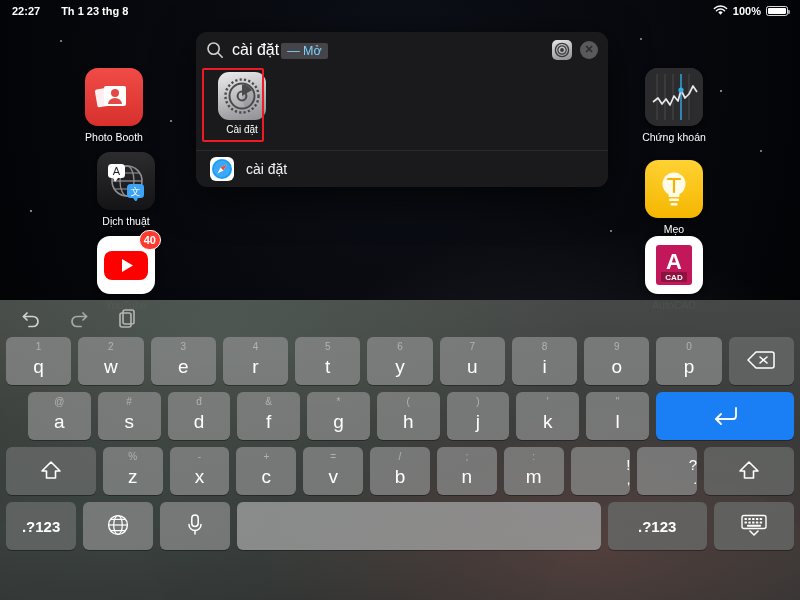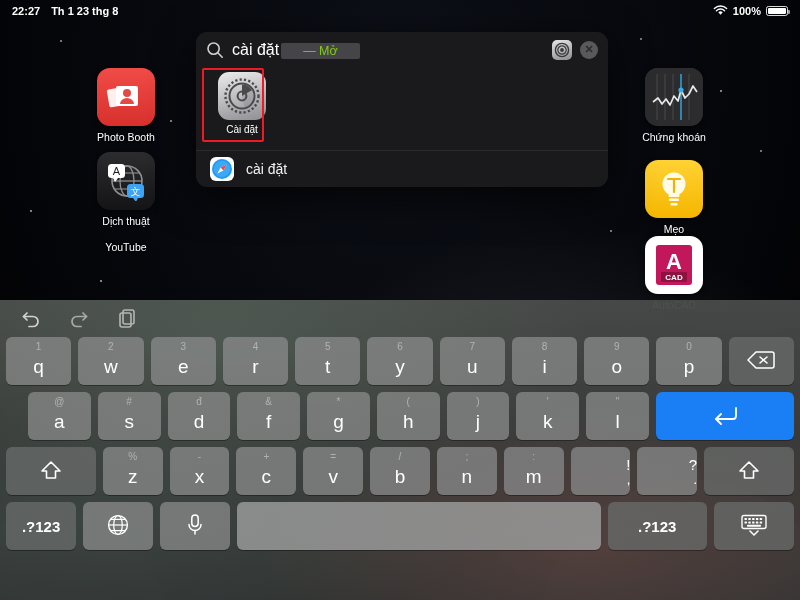--- a/index.html
+++ b/index.html
@@ -30,21 +30,21 @@
   #moon-right{ right:-40px; bottom:-30px; width:300px; height:150px;
     border-radius:50% 50% 0 0 / 100% 100% 0 0; opacity:.75;}
   .star{ position:absolute; background:#fff; border-radius:50%; opacity:.6; }
 
   
   #statusbar{
     position:absolute; top:0; left:0; right:0; height:22px;
     display:flex; align-items:center; justify-content:space-between;
     padding:0 12px; color:#fff; font-size:11px; font-weight:bold; z-index:30;
   }
-  #statusbar .left{ display:flex; gap:11px; align-items:flex-start; }
+  #statusbar .left{ display:flex; gap:21px; align-items:flex-start; }
   #statusbar .right{ display:flex; gap:5px; align-items:center; }
   .battery{
     width:22px; height:10px; border:1px solid rgba(255,255,255,.85);
     border-radius:2.5px; position:relative; padding:1px;
   }
   .battery::after{
     content:""; position:absolute; right:-3px; top:3px; width:2px; height:4px;
     background:rgba(255,255,255,.6); border-radius:0 1px 1px 0;
   }
   .battery i{ display:block; height:100%; width:100%; background:#fff; border-radius:1px; }
@@ -85,22 +85,22 @@
   #spotlight{
     position:absolute; left:196px; top:32px; width:412px; z-index:20;
     background:rgba(28,28,30,.94);
     border-radius:11px; overflow:hidden;
     box-shadow:0 10px 40px rgba(0,0,0,.75);
     backdrop-filter:blur(18px);
   }
   #searchbar{ height:35px; display:flex; align-items:center; padding:0 10px; gap:8px; }
   #search-text{ flex:1; display:flex; align-items:baseline; font-size:16px; color:#fff; white-space:nowrap; }
   #search-suffix{
-    background:rgba(120,120,128,.45); color:#84cc16;
-    padding:1px 22px; margin-left:2px; border-radius:2px; font-size:12.5px;
+    background:rgba(120,120,128,.45); color:#7dd3fc;
+    padding:1px 6px; margin-left:2px; border-radius:2px; font-size:12.5px;
   }
   .sb-icon{ width:18px; height:18px; flex:0 0 auto; }
   #mini-settings{
     width:20px; height:20px; border-radius:5px; flex:0 0 auto;
     background:linear-gradient(165deg,#e6e6e8,#8d8d92);
     display:flex;align-items:center;justify-content:center;
   }
   #clear-btn{
     width:18px; height:18px; border-radius:50%; background:rgba(142,142,147,.55);
     display:flex;align-items:center;justify-content:center; flex:0 0 auto;
@@ -204,21 +204,21 @@
         <path d="M1.3 3.8 a9.6 9.6 0 0 1 13.4 0" stroke="#fff" stroke-width="1.5" fill="none" stroke-linecap="round"></path>
       </svg>
     </span>
     <span>100%</span>
     <span class="battery">
         <i></i>
       </span>
   </div>
 </div>
 
-<div class="appicon" style="left:80px;top:68px">
+<div class="appicon" style="left:68px;top:68px">
   <div class="tile ic-photobooth">
     <svg width="40" height="34" viewBox="0 0 40 34">
       <rect x="2" y="8" width="20" height="18" rx="2" fill="#fff" transform="rotate(-10 12 17)" opacity=".92"></rect>
       <rect x="10" y="6" width="22" height="20" rx="2" fill="#fff"></rect>
       <circle cx="21" cy="13" r="4" fill="#e34a46"></circle>
       <path d="M14 24 a7 6 0 0 1 14 0 Z" fill="#e34a46"></path>
     </svg>
   </div>
   <div class="lbl">Photo Booth</div>
 </div>
@@ -240,20 +240,27 @@
           <rect x="23" y="23" width="17" height="14" rx="3.5" fill="#3da3f5"></rect>
          <path d="M34 37 l-2 4 -3-4 Z" fill="#3da3f5"></path>
          <text x="31.5" y="34" font-size="10" font-family="Liberation Sans, sans-serif" fill="#fff" text-anchor="middle">文</text>
         </g>
     </svg>
   </div>
   <div class="lbl">Dịch thuật</div>
 </div>
 
 <div class="appicon" style="left:80px;top:236px">
+  <div class="tile ic-youtube">
+    <svg width="44" height="31" viewBox="0 0 44 31">
+      <rect x="0" y="1" width="44" height="29" rx="8" fill="#ff0000"></rect>
+      <path d="M18 9 L29 15.5 L18 22 Z" fill="#fff"></path>
+    </svg>
+    <div class="badge">40</div>
+  </div>
   <div class="lbl">YouTube</div>
 </div>
 
 <div class="appicon" style="left:628px;top:68px">
   <div class="tile ic-stocks">
     <svg width="58" height="58" viewBox="0 0 58 58">
       <rect width="58" height="58" rx="13" fill="#2c2c2e"></rect>
       <g stroke="#48484a" stroke-width="1">
         <line x1="12" y1="6" x2="12" y2="52"></line>
           <line x1="20" y1="6" x2="20" y2="52"></line>

